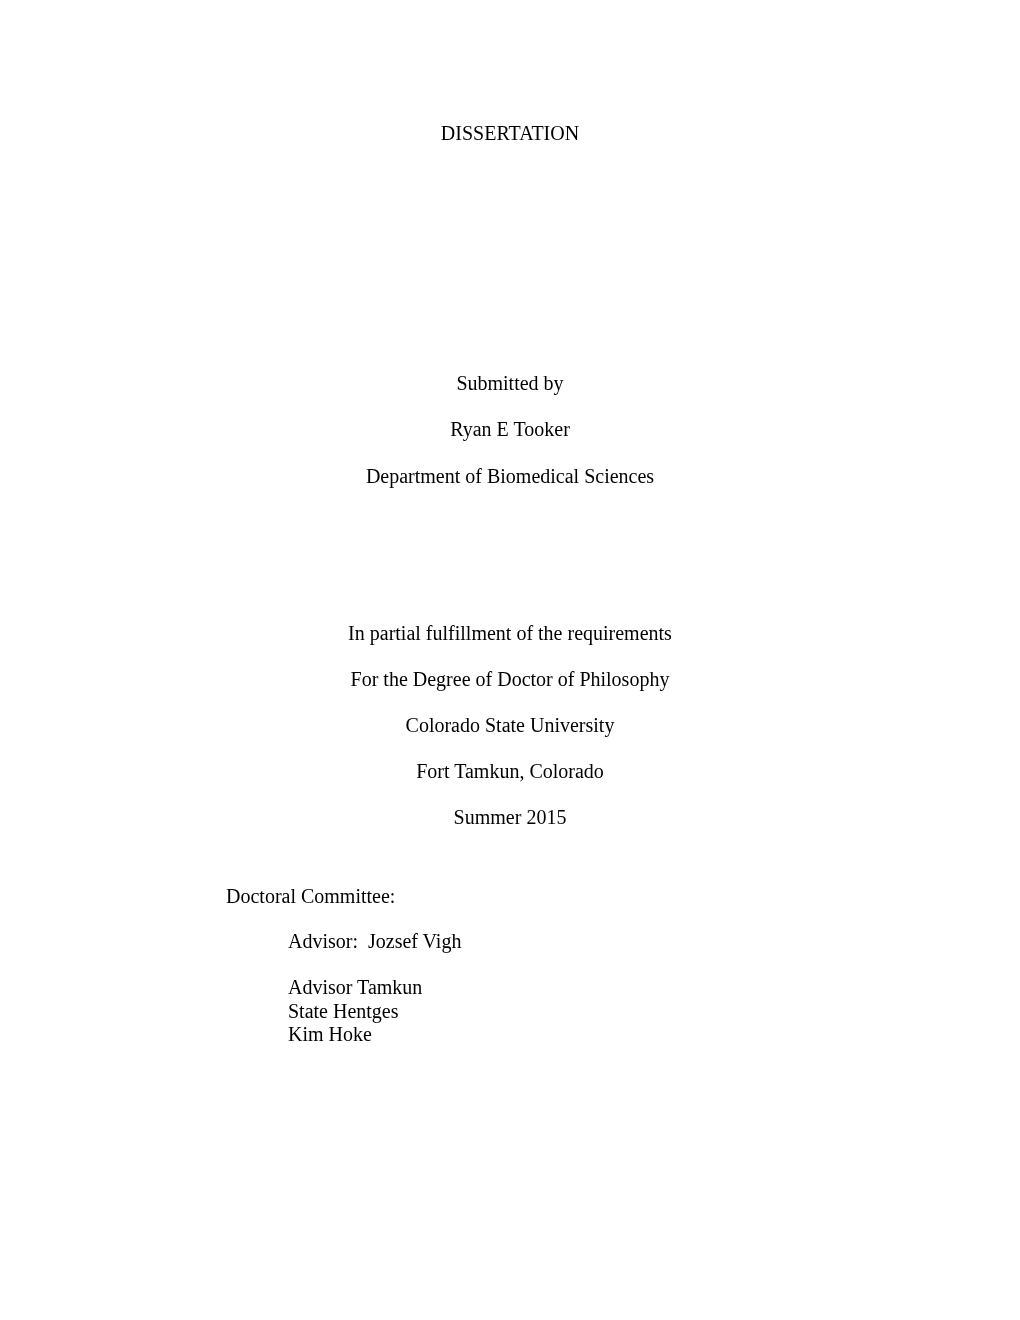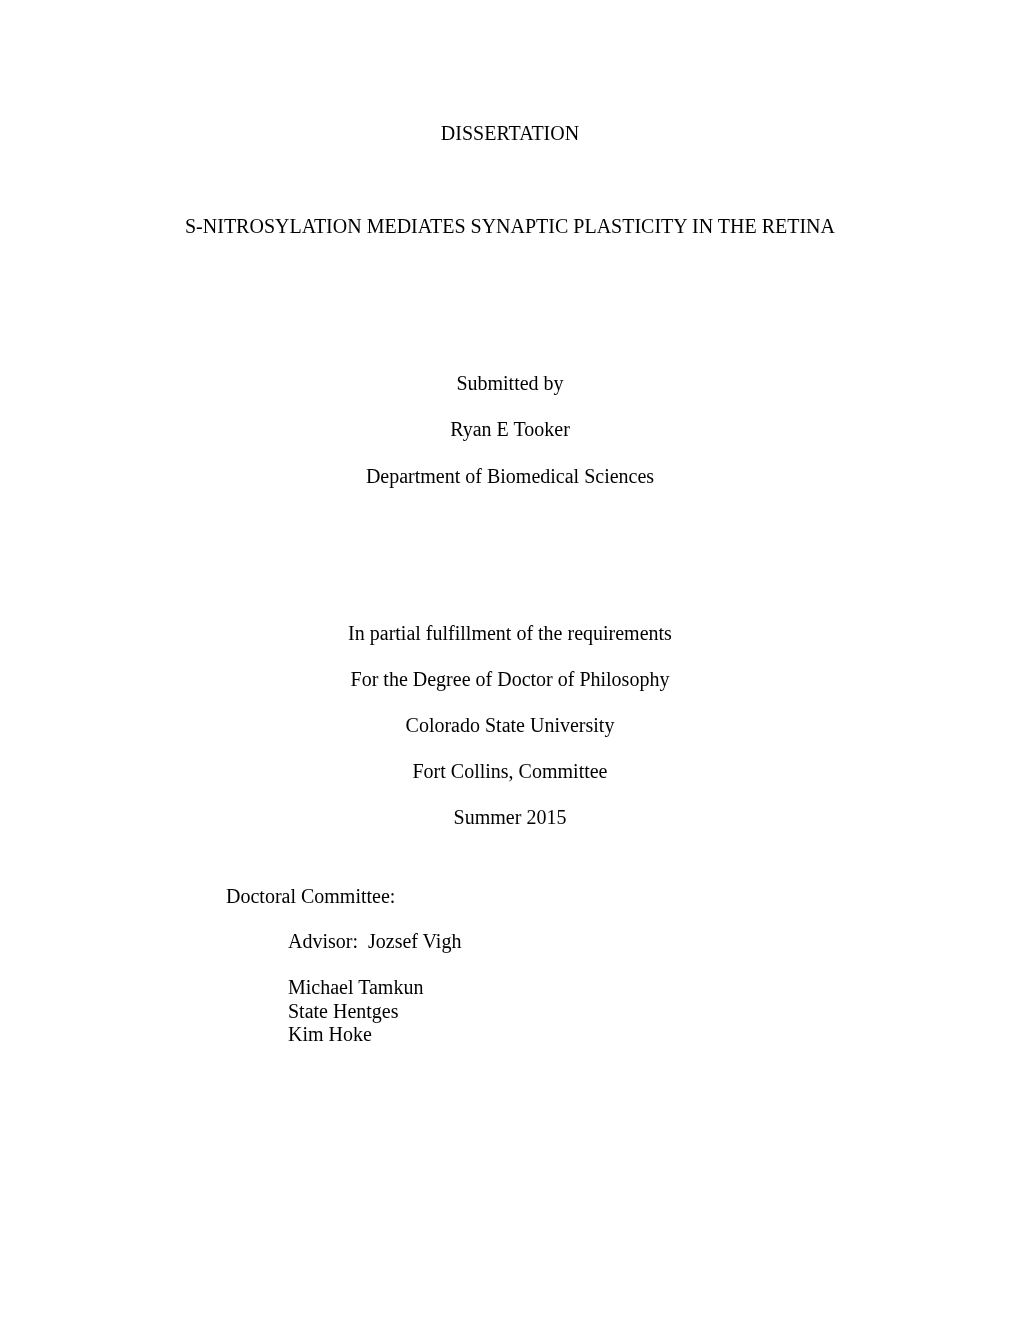--- a/index.html
+++ b/index.html
@@ -38,41 +38,40 @@
     line-height: 23.5px;
   }
 </style>
 </head>
 <body>
 
 <div class="page">
 
   <div class="line" style="top: 122px;">DISSERTATION</div>
 
-  <div class="line" style="top: 215px;">S-NITROSYLATION MEDIATES SYNAPTIC PLASTICITY IN THE RETINA</div>
 
   <div class="line" style="top: 418px;">Ryan E Tooker</div>
 
   <div class="line" style="top: 372px;">Submitted by</div>
 
   <div class="line" style="top: 622px;">In partial fulfillment of the requirements</div>
 
   <div class="line" style="top: 465px;">Department of Biomedical Sciences</div>
 
   <div class="line" style="top: 668px;">For the Degree of Doctor of Philosophy</div>
 
   <div class="line" style="top: 714px;">Colorado State University</div>
 
-  <div class="line" style="top: 760px;">Fort Collins, Committee</div>
+  <div class="line" style="top: 760px;">Fort Tamkun, Colorado</div>
 
   <div class="line" style="top: 806px;">Summer 2015</div>
 
   <div class="left-line" style="left: 120px; top: 885px; text-align: center;">Doctoral Committee:</div>
 
   <div class="left-line" style="left: 182px; top: 930px;">Advisor:  Jozsef Vigh</div>
 
   <div class="committee-members">
-    <div>Michael Tamkun</div>
+    <div>Advisor Tamkun</div>
     <div>State Hentges</div>
     <div>Kim Hoke</div>
   </div>
 
 </div>
 
 </body></html>

